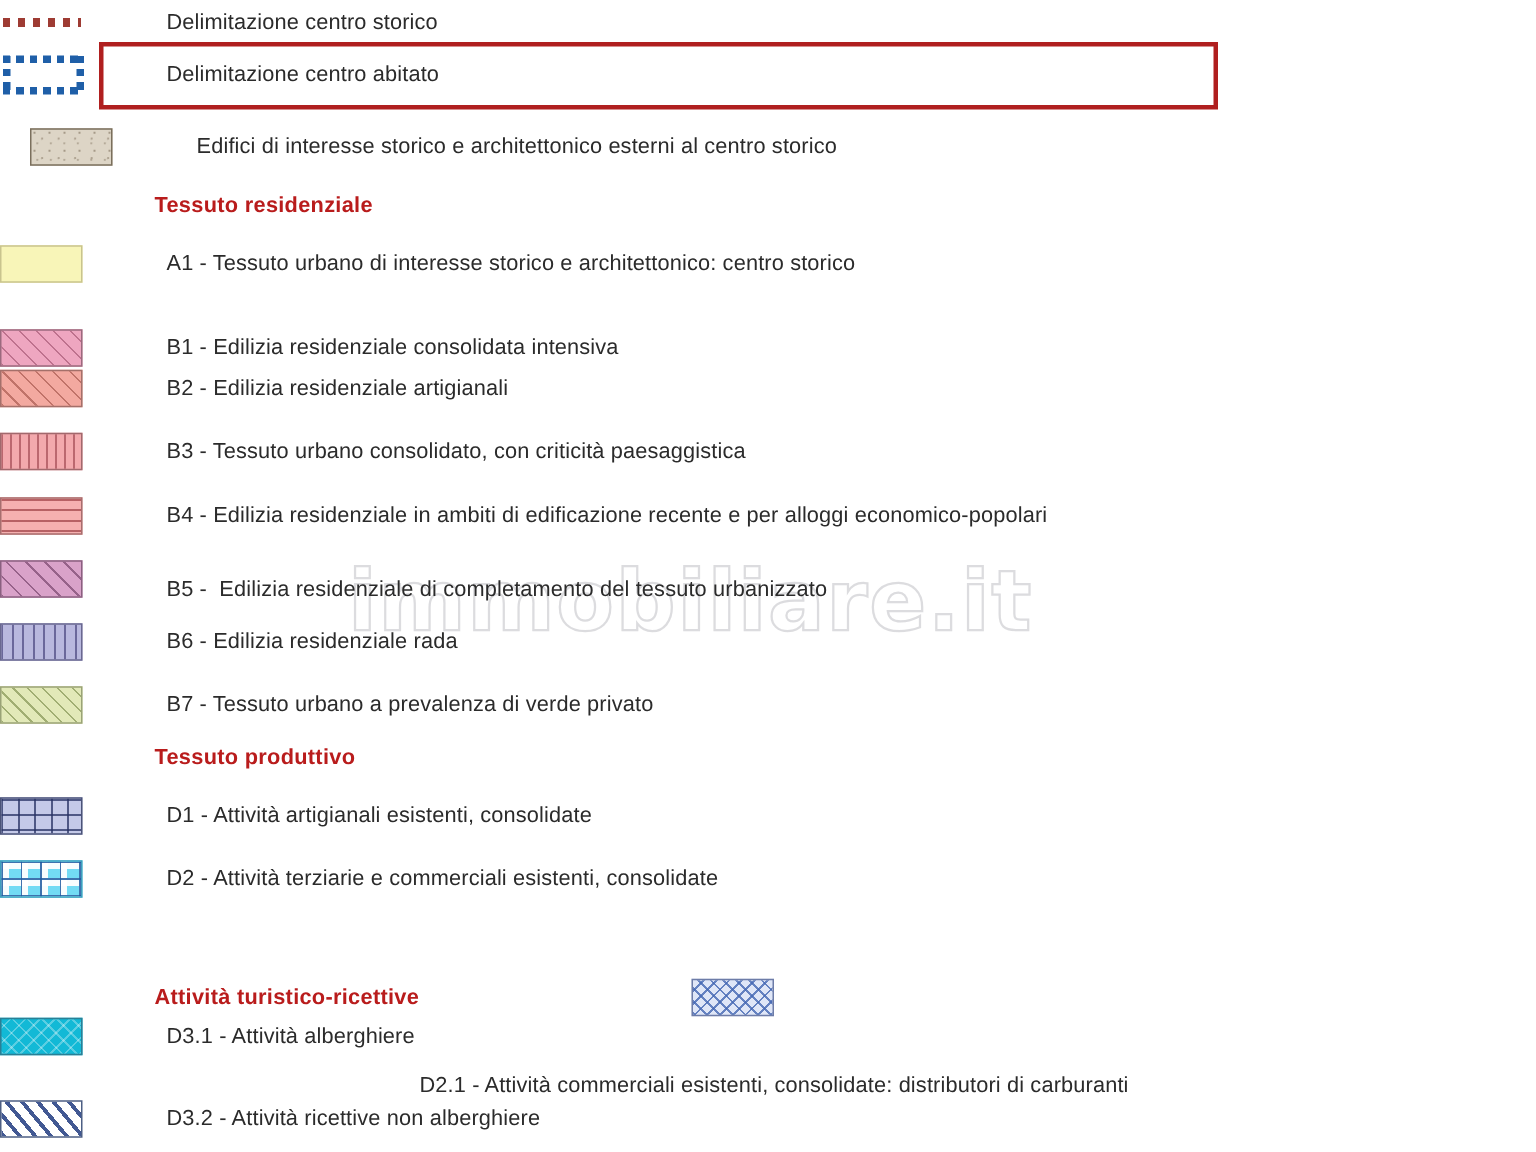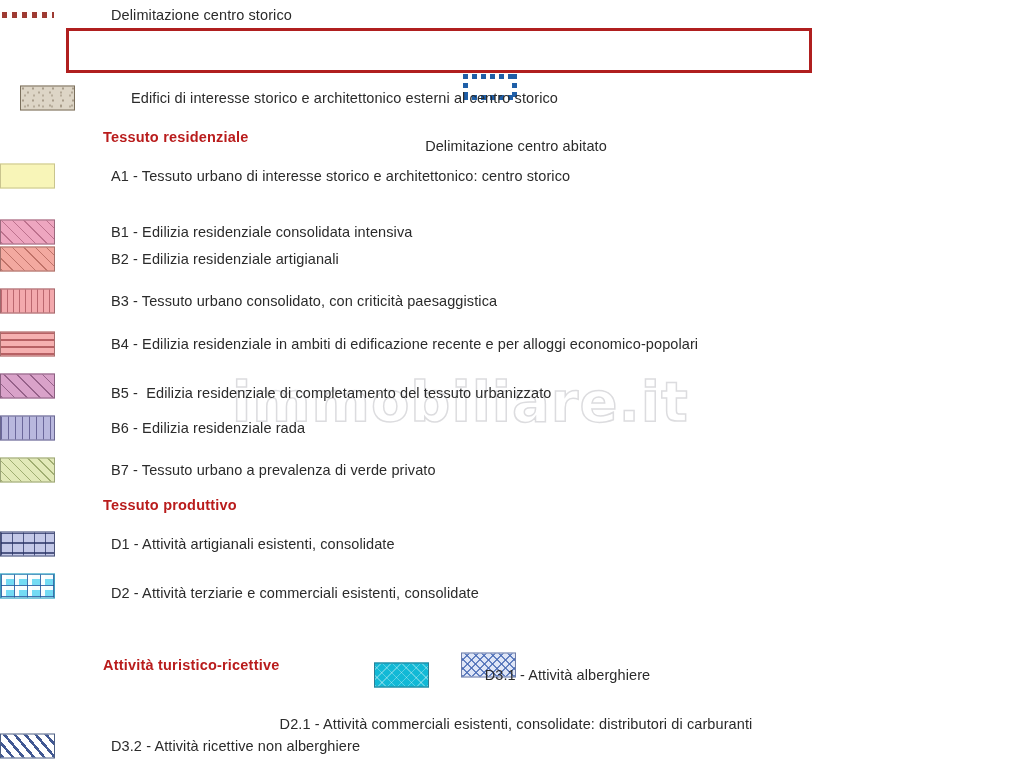--- a/index.html
+++ b/index.html
@@ -290,21 +290,21 @@
 
   <div class="highlight-box"></div>
 
   <div class="row" style="top:0px;">
     <div class="swatch-cell">
       <span class="sym-dotted"></span>
     </div>
     <div class="label">Delimitazione centro storico</div>
   </div>
 
-  <div class="row" style="top:35px;flex-direction:column;">
+  <div class="row" style="top:35px;">
     <div class="swatch-cell">
       <span class="sym-dashbox">
         <i class="t"></i>
         <i class="b"></i>
         <i class="l"></i>
         <i class="r"></i>
       </span>
     </div>
     <div class="label">Delimitazione centro abitato</div>
   </div>
@@ -376,39 +376,39 @@
 
   <div class="section-head" style="top:497px;">Tessuto produttivo</div>
 
   <div class="row" style="top:529px;">
     <div class="swatch-cell">
       <span class="swatch sw-d1"></span>
     </div>
     <div class="label">D1 - Attività artigianali esistenti, consolidate</div>
   </div>
 
-  <div class="row" style="top:571px;align-items:flex-end;">
+  <div class="row" style="top:571px;">
     <div class="swatch-cell">
       <span class="swatch sw-d2">
         <span class="d2grid"></span>
       </span>
     </div>
     <div class="label">D2 - Attività terziarie e commerciali esistenti, consolidate</div>
   </div>
 
   <div class="row" style="top:613px;flex-direction:column;">
     <div class="swatch-cell">
       <span class="swatch sw-d21"></span>
     </div>
     <div class="label">D2.1 - Attività commerciali esistenti, consolidate: distributori di carburanti</div>
   </div>
 
   <div class="section-head" style="top:657px;">Attività turistico-ricettive</div>
 
-  <div class="row" style="top:660px;justify-content:center;">
+  <div class="row" style="top:676px;">
     <div class="swatch-cell">
       <span class="swatch sw-d31"></span>
     </div>
     <div class="label">D3.1 - Attività alberghiere</div>
   </div>
 
   <div class="row" style="top:731px;">
     <div class="swatch-cell">
       <span class="swatch sw-d32"></span>
     </div>

